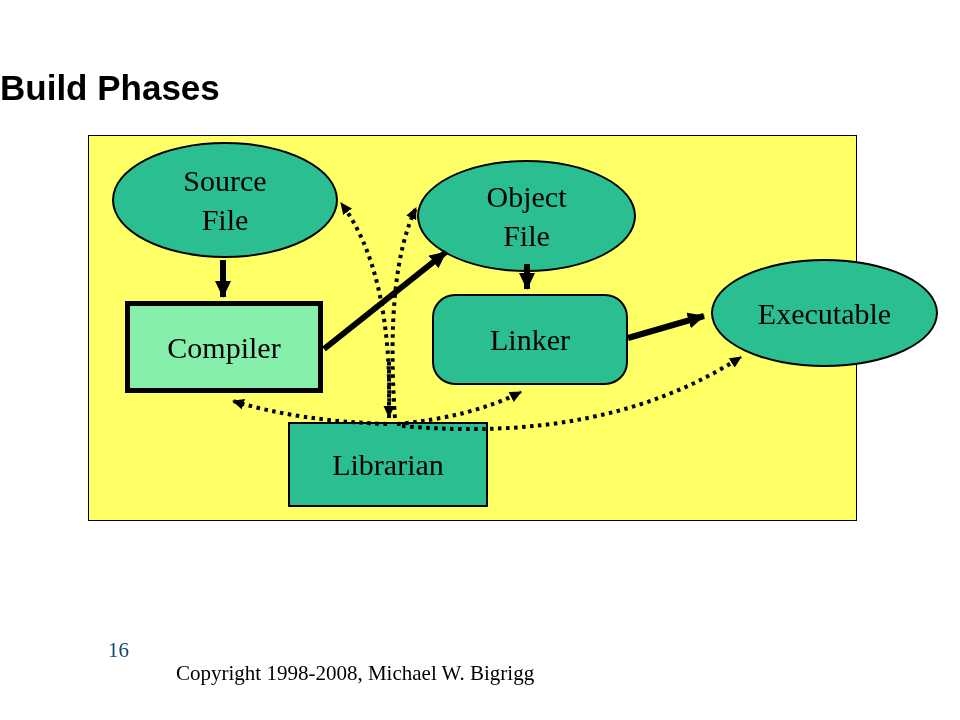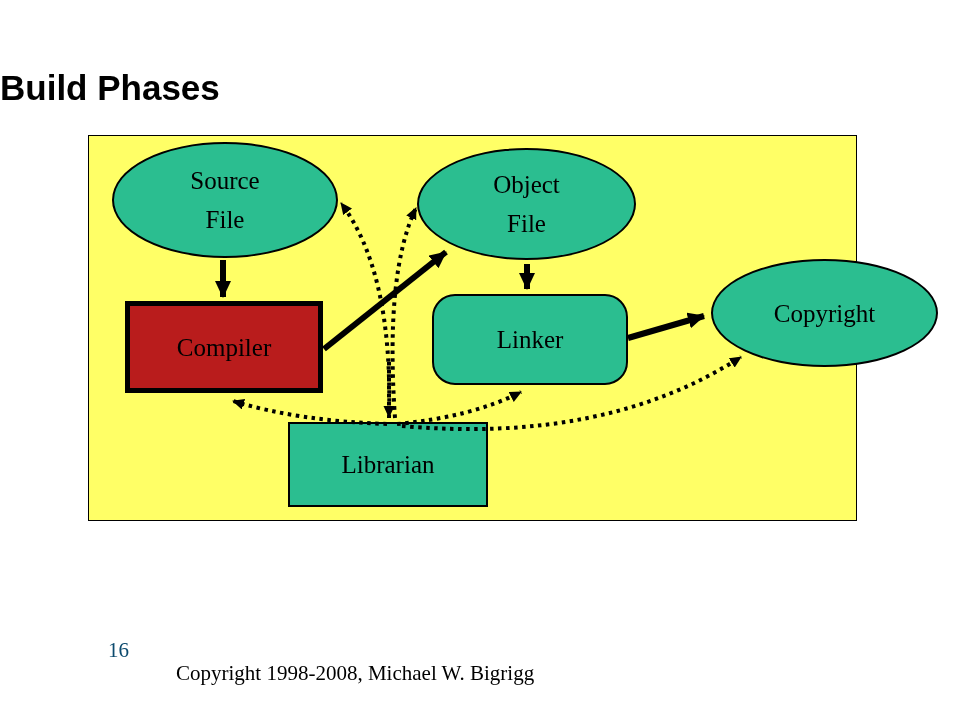--- a/index.html
+++ b/index.html
@@ -29,31 +29,31 @@
     border: 1px solid #000000;
   }
 
   .node {
     position: absolute;
     display: flex;
     flex-direction: column;
     align-items: center;
     justify-content: center;
     color: #000000;
-    font-size: 25px;
+    font-size: 30px;
     line-height: 39px;
     text-align: center;
     box-sizing: border-box;
   }
   .ellipse { border: 2px solid #000000; border-radius: 50%; }
   .rect-thin { border: 2px solid #000000; }
   .rect-thick { border: 5px solid #000000; }
 
   #node-source    { left: 112px; top: 142px; width: 226px; height: 116px; }
-  #node-object    { left: 417px; top: 148px; width: 219px; height: 112px; text-align: right; }
+  #node-object    { left: 417px; top: 160px; width: 219px; height: 112px; text-align: right; }
   #node-exec      { left: 711px; top: 259px; width: 227px; height: 108px; }
   #node-compiler  { left: 125px; top: 301px; width: 198px; height: 92px; }
   #node-linker    { left: 432px; top: 294px; width: 196px; height: 91px; }
   #node-librarian { left: 288px; top: 422px; width: 200px; height: 85px; justify-content: center; }
 
   #arrow-layer {
     position: absolute;
     left: 0; top: 0; width: 960px; height: 720px;
     pointer-events: none;
   }
@@ -82,24 +82,24 @@
     <span>Source</span>
     <span>File</span>
   </div>
 
   <div class="node ellipse" id="node-object" style="background: rgb(43, 190, 144);">
     <span>Object</span>
     <span>File</span>
   </div>
 
   <div class="node ellipse" id="node-exec" style="background: rgb(43, 190, 144);">
-    <span>Copyright</span>
+    <span>Executable</span>
   </div>
 
-  <div class="node rect-thick" id="node-compiler" style="background: #b91c1c;">
+  <div class="node rect-thick" id="node-compiler" style="background: #86efac;">
     <span>Compiler</span>
   </div>
 
   <div class="node rect-thin" id="node-linker" style="background: rgb(43, 190, 144); border-radius: 23px;">
     <span>Linker</span>
   </div>
 
   <div class="node rect-thin" id="node-librarian" style="background: rgb(43, 190, 144);">
     <span>Librarian</span>
   </div>

